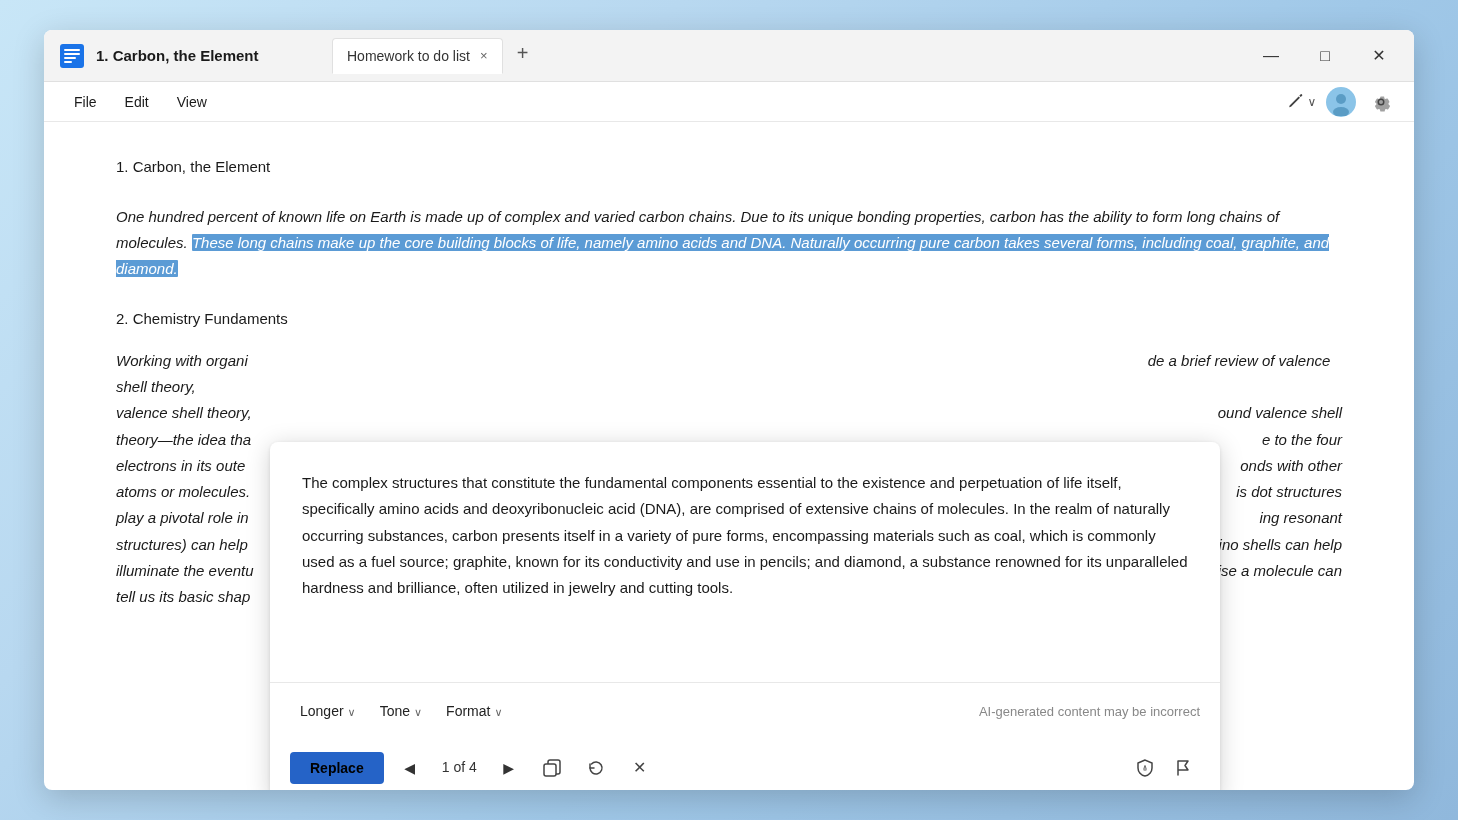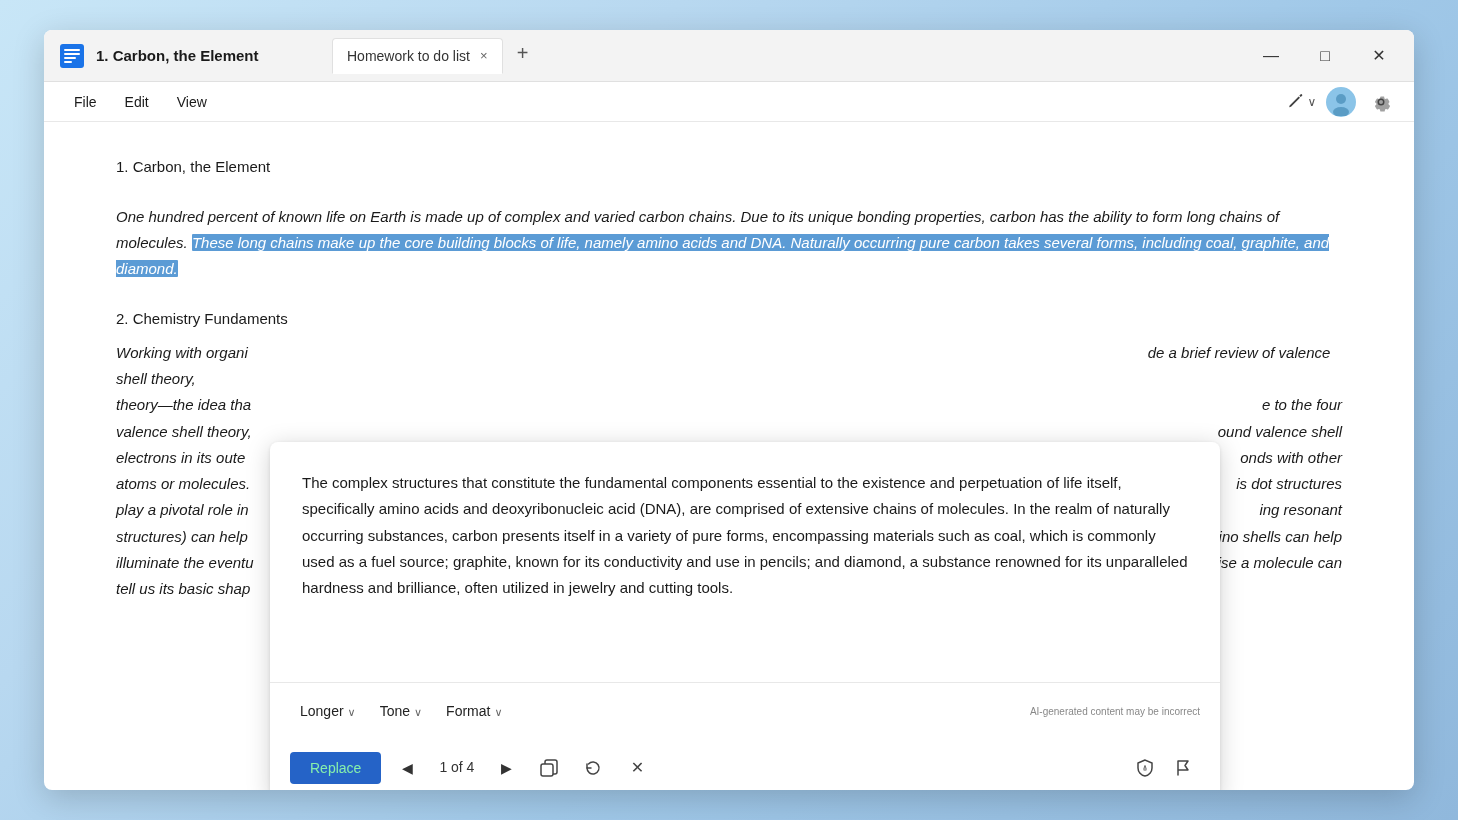--- a/index.html
+++ b/index.html
@@ -173,21 +173,21 @@
     }
     .doc-paragraph {
       margin-bottom: 24px;
       font-size: 15px;
       line-height: 1.75;
       font-style: italic;
     }
     .doc-section-heading {
       font-size: 15px;
       color: #1a1a1a;
-      margin-bottom: 8px;
+      margin-bottom: 16px;
     }
     .highlighted {
       background: #5b9bd5;
       color: #fff;
       border-radius: 1px;
     }
     
     .popup-overlay {
       position: absolute;
       top: 320px;
@@ -222,37 +222,37 @@
       font-size: 14px;
       color: #222;
       cursor: pointer;
       border: none;
       background: transparent;
       text-align: center;
     }
     .popup-dropdown .chevron { font-size: 11px; color: #666; }
     .popup-toolbar-right {
       margin-left: auto;
-      font-size: 10px;
+      font-size: 13px;
       color: #888;
     }
     .popup-actions {
       display: flex;
       align-items: center;
       padding: 10px 20px 14px 20px;
       gap: 10px;
     }
     .btn-replace {
       background: #2563c7;
-      color: #86efac;
+      color: #000000;
       border: none;
       border-radius: 4px;
       padding: 8px 20px;
       font-size: 14px;
-      font-weight: 400;
+      font-weight: 700;
       cursor: pointer;
     }
     .nav-btn {
       width: 32px;
       height: 32px;
       display: flex;
       align-items: center;
       justify-content: center;
       border: none;
       background: transparent;
@@ -350,22 +350,22 @@
   </div>
 
   <div class="content-area">
     <p class="doc-title">1. Carbon, the Element</p>
     <p class="doc-paragraph">
       <span>One hundred percent of known life on Earth is made up of complex and varied carbon chains. Due to its unique bonding properties, carbon has the ability to form long chains of molecules. </span><span class="highlighted">These long chains make up the core building blocks of life, namely amino acids and DNA. Naturally occurring pure carbon takes several forms, including coal, graphite, and diamond.</span>
     </p>
     <p class="doc-section-heading">2. Chemistry Fundam<span style="color:#1a1a1a">ents</span></p>
     <p class="doc-paragraph" style="display:flex;flex-direction:column;gap:0;">
       <span style="display:block;">Working with organi<span style="margin-left:900px;display:inline">de a brief review of valence shell theory,</span></span>
+      <span style="display:block;">valence shell theory,<span style="float:right">ound valence shell</span></span>
       <span style="display:block;">theory—the idea tha<span style="float:right">e to the four</span></span>
-      <span style="display:block;">valence shell theory,<span style="float:right">ound valence shell</span></span>
       <span style="display:block;">electrons in its oute<span style="float:right">onds with other</span></span>
       <span style="display:block;">atoms or molecules.<span style="float:right">is dot structures</span></span>
       <span style="display:block;">play a pivotal role in<span style="float:right">ing resonant</span></span>
       <span style="display:block;">structures) can help<span style="float:right">amino shells can help</span></span>
       <span style="display:block;">illuminate the eventu<span style="float:right">ise a molecule can</span></span>
       <span style="display:block;">tell us its basic shap</span>
     </p>
 
     <div class="popup-overlay">
       <div class="popup-content">

